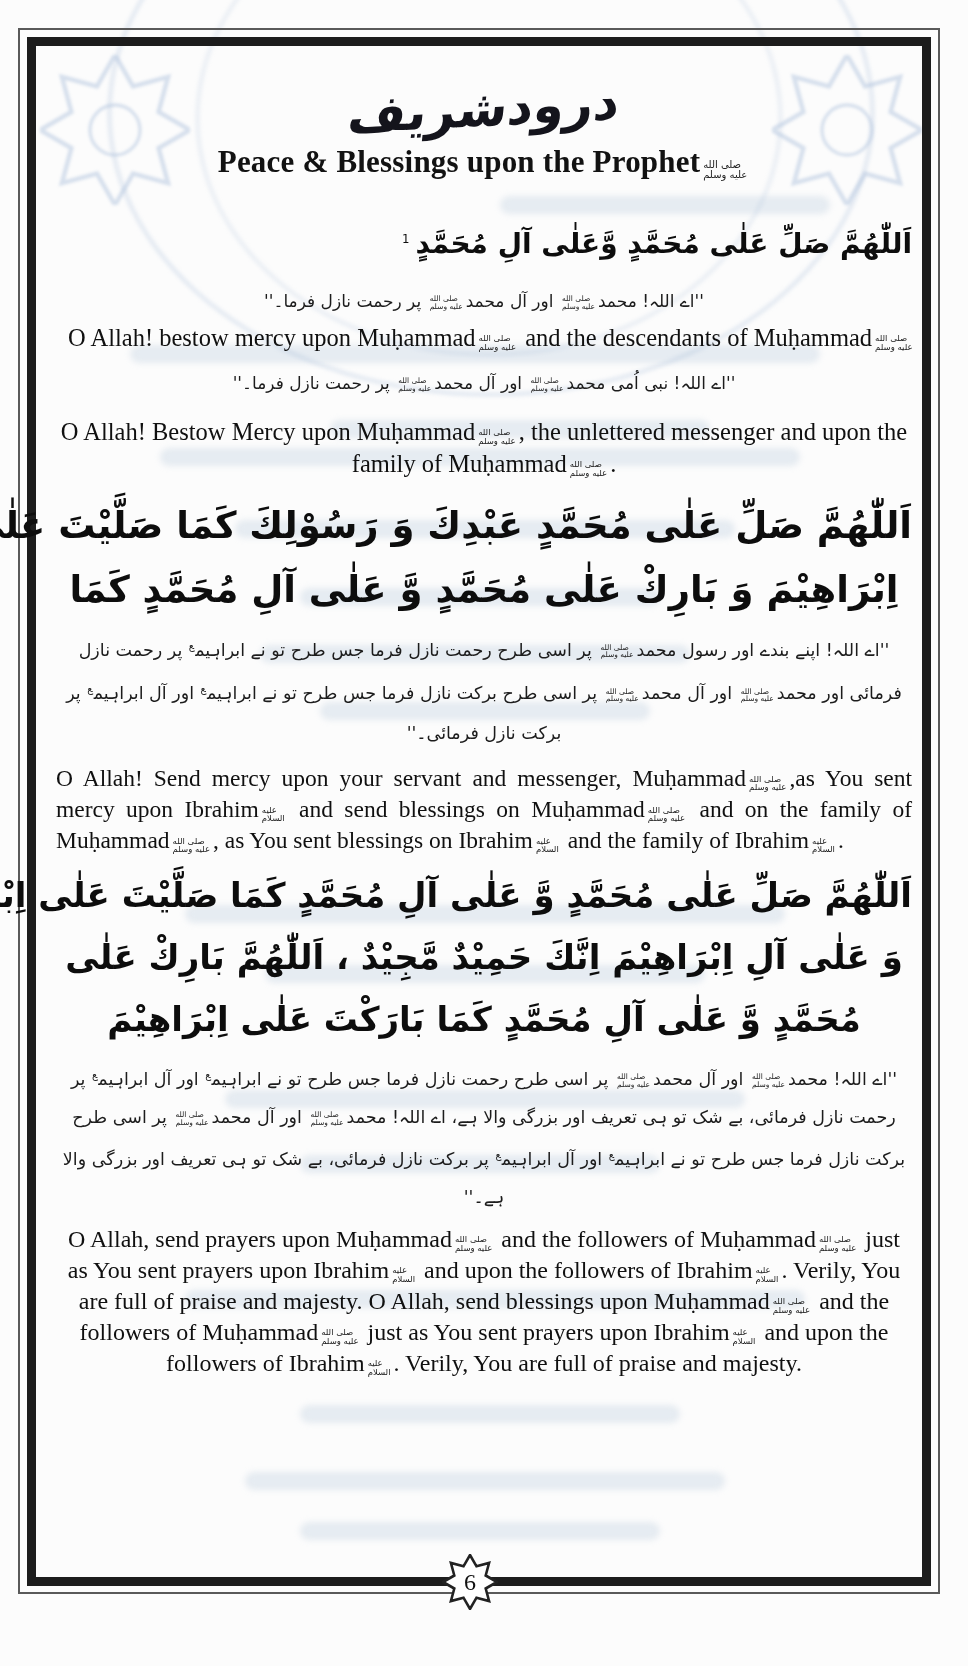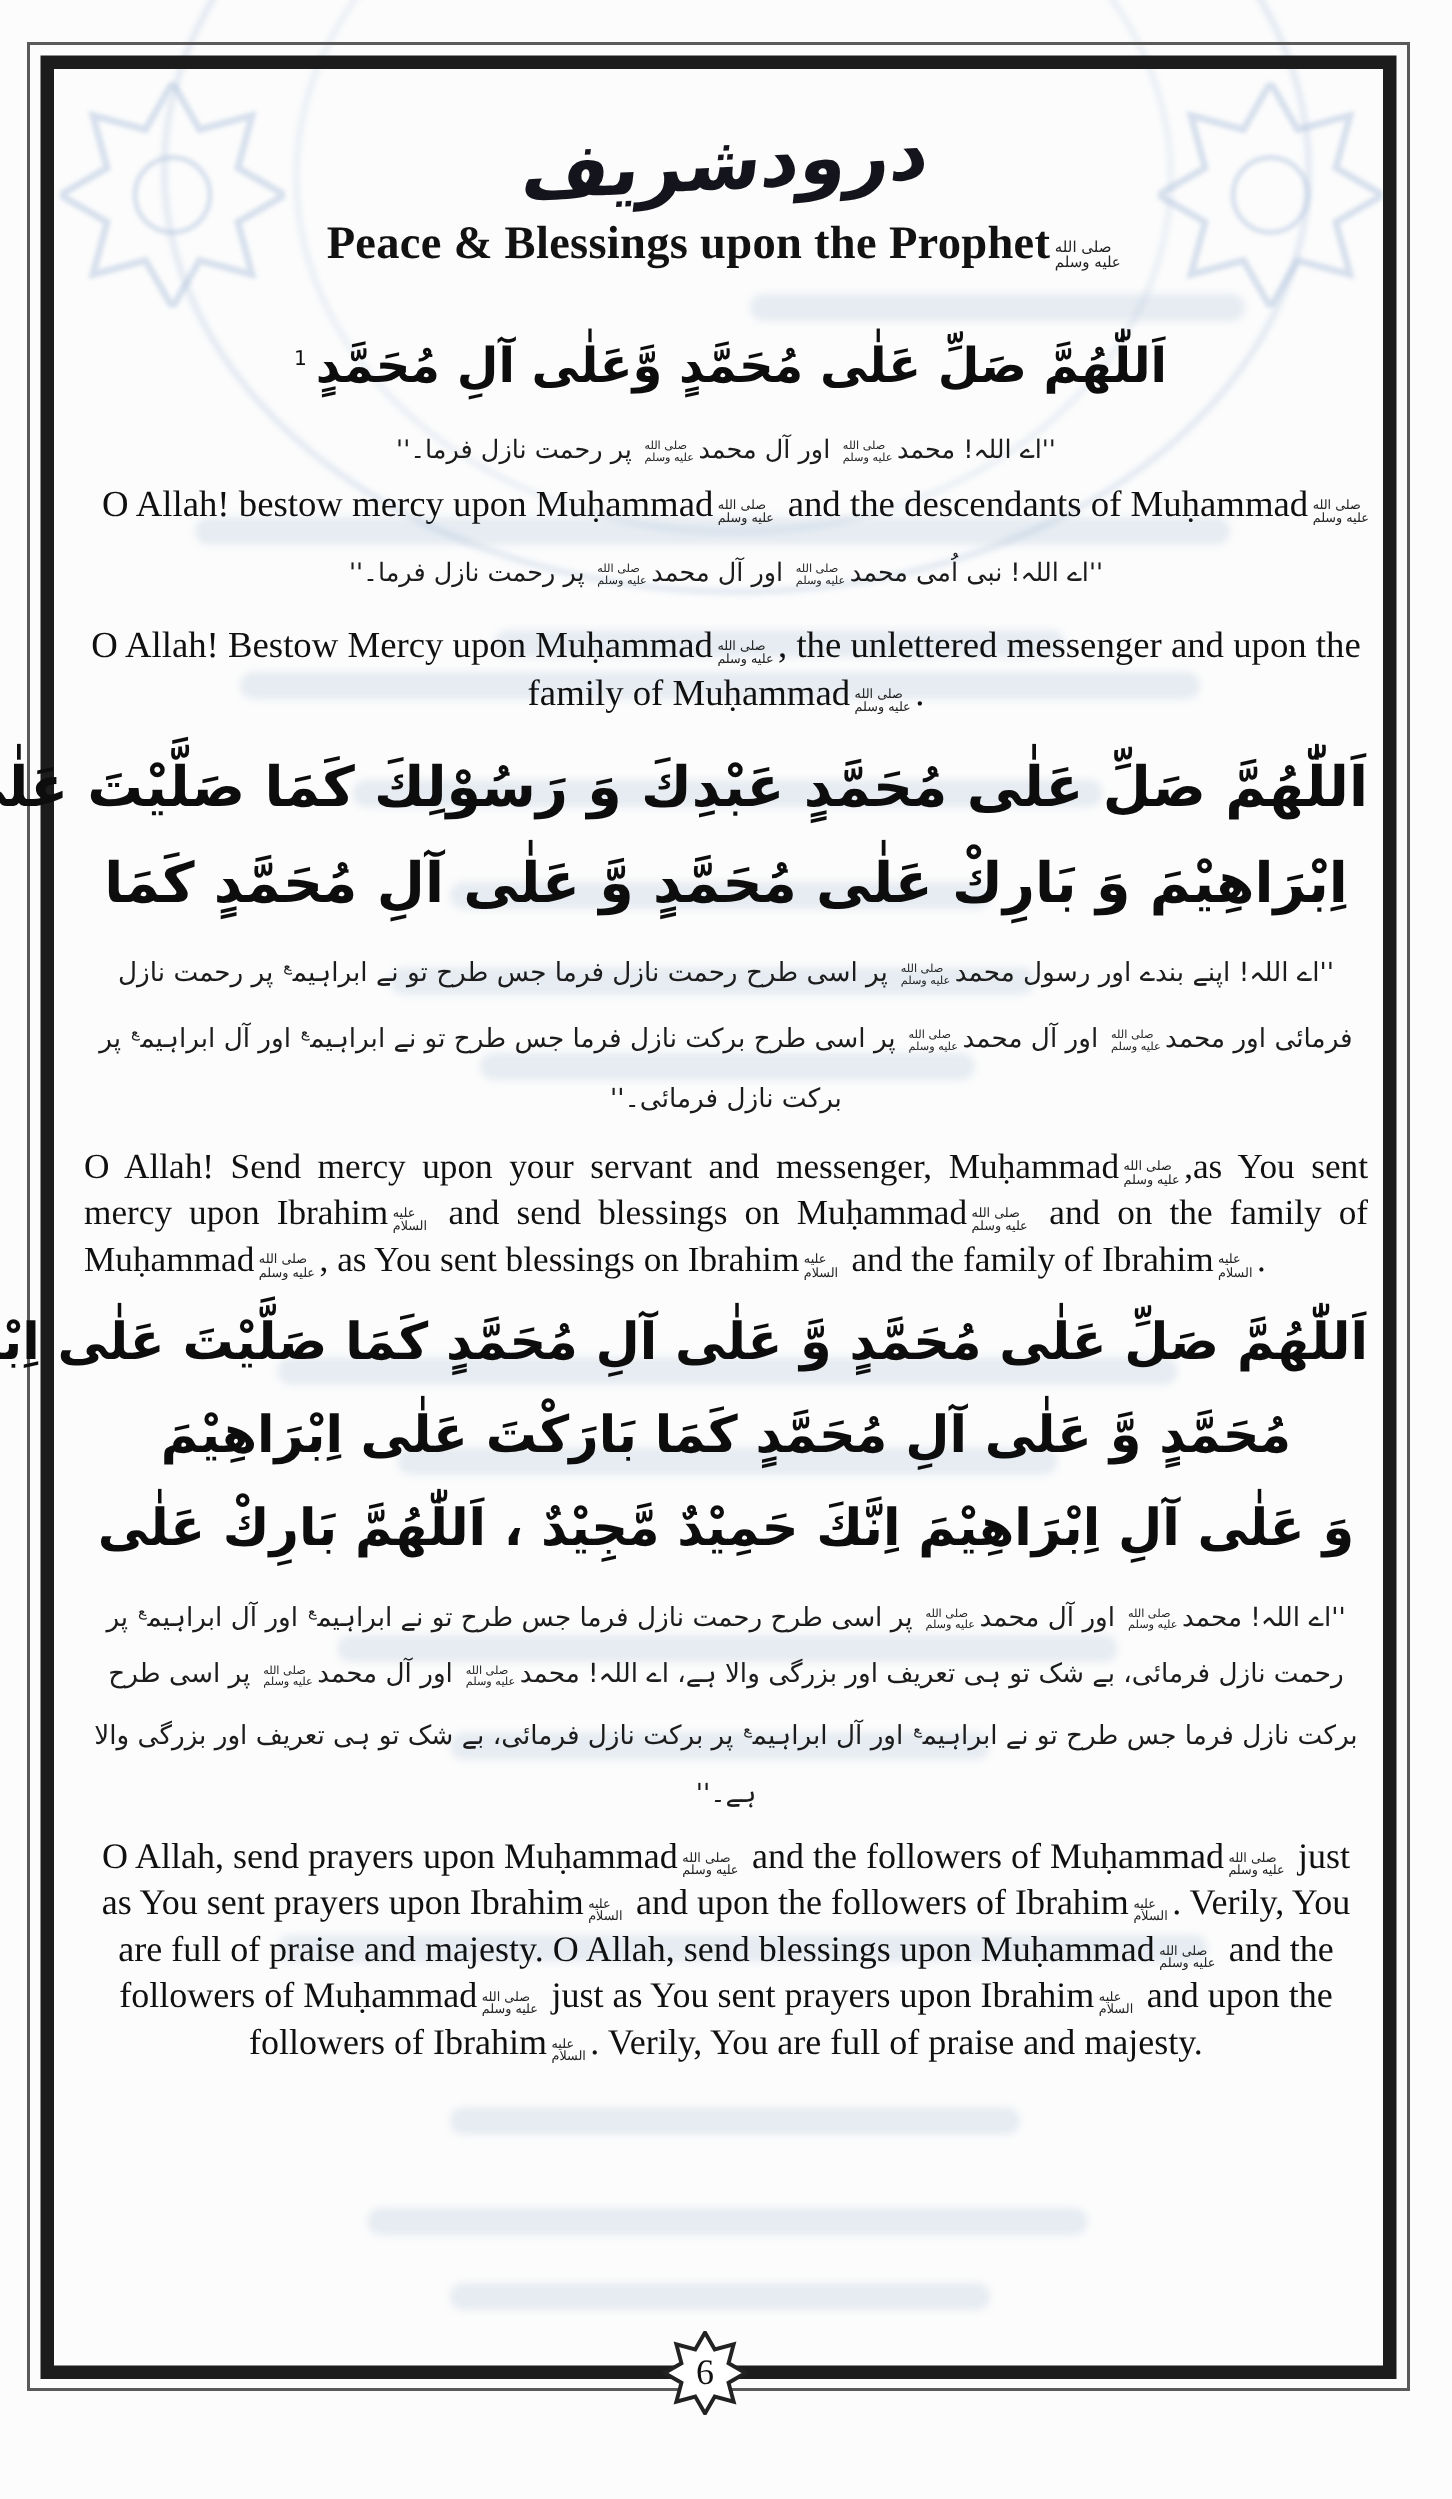--- a/index.html
+++ b/index.html
@@ -42,21 +42,21 @@
   .calli span{display:inline-block;transform:skewX(-9deg) rotate(-3deg);}
   .h-en{
     text-align:center;margin-top:6px;white-space:nowrap;
     font-size:31px;font-weight:700;letter-spacing:.2px;
   }
   .prayer{
     direction:rtl;text-align:center;
     font-family:"DejaVu Sans",sans-serif;font-weight:700;color:#0d0d0d;
   }
   .ar-line{white-space:nowrap;}
-  .p1{font-size:32px;margin-top:30px;line-height:58px;}
+  .p1{font-size:28px;margin-top:30px;line-height:58px;text-align:right;}
   .p2{font-size:35px;margin-top:30px;line-height:56px;}
   .p3{font-size:37px;margin-top:14px;line-height:64px;}
   .p4{font-size:34px;margin-top:8px;line-height:62px;}
   .fnote{font-size:.42em;font-weight:400;margin:0 6px;vertical-align:super;}
   .urdu{
     direction:rtl;text-align:center;
     font-family:"DejaVu Sans",sans-serif;color:#1c1c1c;
   }
   .u1{margin-top:14px;font-size:17px;line-height:26px;}
   .u2{margin-top:16px;font-size:17px;line-height:26px;}
@@ -149,22 +149,22 @@
 
     <div class="prayer p3">
         <div class="ar-line">اَللّٰهُمَّ صَلِّ عَلٰى مُحَمَّدٍ عَبْدِكَ وَ رَسُوْلِكَ كَمَا صَلَّيْتَ عَلٰى</div>
         <div class="ar-line">اِبْرَاهِيْمَ وَ بَارِكْ عَلٰى مُحَمَّدٍ وَّ عَلٰى آلِ مُحَمَّدٍ كَمَا</div>
       </div>
     <div class="urdu u3">''اے اللہ! اپنے بندے اور رسول محمد<span class="hn hn-pbuh"><span>صلى الله</span><span>عليه وسلم</span></span> پر اسی طرح رحمت نازل فرما جس طرح تو نے ابراہیم<sup class="asmark">ع</sup> پر رحمت نازل فرمائی اور محمد<span class="hn hn-pbuh"><span>صلى الله</span><span>عليه وسلم</span></span> اور آل محمد<span class="hn hn-pbuh"><span>صلى الله</span><span>عليه وسلم</span></span> پر اسی طرح برکت نازل فرما جس طرح تو نے ابراہیم<sup class="asmark">ع</sup> اور آل ابراہیم<sup class="asmark">ع</sup> پر برکت نازل فرمائی۔''</div>
     <div class="eng e3">O Allah! Send mercy upon your servant and messenger, Muḥammad<span class="hn hn-pbuh"><span>صلى الله</span><span>عليه وسلم</span></span>,as You sent mercy upon Ibrahim<span class="hn hn-as"><span>عليه</span><span>السلام</span></span> and send blessings on Muḥammad<span class="hn hn-pbuh"><span>صلى الله</span><span>عليه وسلم</span></span> and on the family of Muḥammad<span class="hn hn-pbuh"><span>صلى الله</span><span>عليه وسلم</span></span>, as You sent blessings on Ibrahim<span class="hn hn-as"><span>عليه</span><span>السلام</span></span> and the family of Ibrahim<span class="hn hn-as"><span>عليه</span><span>السلام</span></span>.</div>
 
     <div class="prayer p4">
         <div class="ar-line">اَللّٰهُمَّ صَلِّ عَلٰى مُحَمَّدٍ وَّ عَلٰى آلِ مُحَمَّدٍ كَمَا صَلَّيْتَ عَلٰى اِبْرَاهِيْمَ</div>
+        <div class="ar-line">وَ عَلٰى آلِ اِبْرَاهِيْمَ اِنَّكَ حَمِيْدٌ مَّجِيْدٌ ، اَللّٰهُمَّ بَارِكْ عَلٰى</div>
         <div class="ar-line">مُحَمَّدٍ وَّ عَلٰى آلِ مُحَمَّدٍ كَمَا بَارَكْتَ عَلٰى اِبْرَاهِيْمَ</div>
-        <div class="ar-line">وَ عَلٰى آلِ اِبْرَاهِيْمَ اِنَّكَ حَمِيْدٌ مَّجِيْدٌ ، اَللّٰهُمَّ بَارِكْ عَلٰى</div>
       </div>
     <div class="urdu u4">''اے اللہ! محمد<span class="hn hn-pbuh"><span>صلى الله</span><span>عليه وسلم</span></span> اور آل محمد<span class="hn hn-pbuh"><span>صلى الله</span><span>عليه وسلم</span></span> پر اسی طرح رحمت نازل فرما جس طرح تو نے ابراہیم<sup class="asmark">ع</sup> اور آل ابراہیم<sup class="asmark">ع</sup> پر رحمت نازل فرمائی، بے شک تو ہی تعریف اور بزرگی والا ہے، اے اللہ! محمد<span class="hn hn-pbuh"><span>صلى الله</span><span>عليه وسلم</span></span> اور آل محمد<span class="hn hn-pbuh"><span>صلى الله</span><span>عليه وسلم</span></span> پر اسی طرح برکت نازل فرما جس طرح تو نے ابراہیم<sup class="asmark">ع</sup> اور آل ابراہیم<sup class="asmark">ع</sup> پر برکت نازل فرمائی، بے شک تو ہی تعریف اور بزرگی والا ہے۔''</div>
     <div class="eng e4">O Allah, send prayers upon Muḥammad<span class="hn hn-pbuh"><span>صلى الله</span><span>عليه وسلم</span></span> and the followers of Muḥammad<span class="hn hn-pbuh"><span>صلى الله</span><span>عليه وسلم</span></span> just as You sent prayers upon Ibrahim<span class="hn hn-as"><span>عليه</span><span>السلام</span></span> and upon the followers of Ibrahim<span class="hn hn-as"><span>عليه</span><span>السلام</span></span>. Verily, You are full of praise and majesty. O Allah, send blessings upon Muḥammad<span class="hn hn-pbuh"><span>صلى الله</span><span>عليه وسلم</span></span> and the followers of Muḥammad<span class="hn hn-pbuh"><span>صلى الله</span><span>عليه وسلم</span></span> just as You sent prayers upon Ibrahim<span class="hn hn-as"><span>عليه</span><span>السلام</span></span> and upon the followers of Ibrahim<span class="hn hn-as"><span>عليه</span><span>السلام</span></span>. Verily, You are full of praise and majesty.</div>
 
   </div>
 
   <div class="pagenum">
     <svg width="56" height="56" viewBox="-1 -1 56 56">
       <polygon points="27,0 33.5,11.3 46.1,7.9 42.7,20.5 54,27 42.7,33.5 46.1,46.1 33.5,42.7 27,54 20.5,42.7 7.9,46.1 11.3,33.5 0,27 11.3,20.5 7.9,7.9 20.5,11.3" fill="#ffffff" stroke="#222222" stroke-width="2.6" stroke-linejoin="miter"></polygon>
     </svg>

